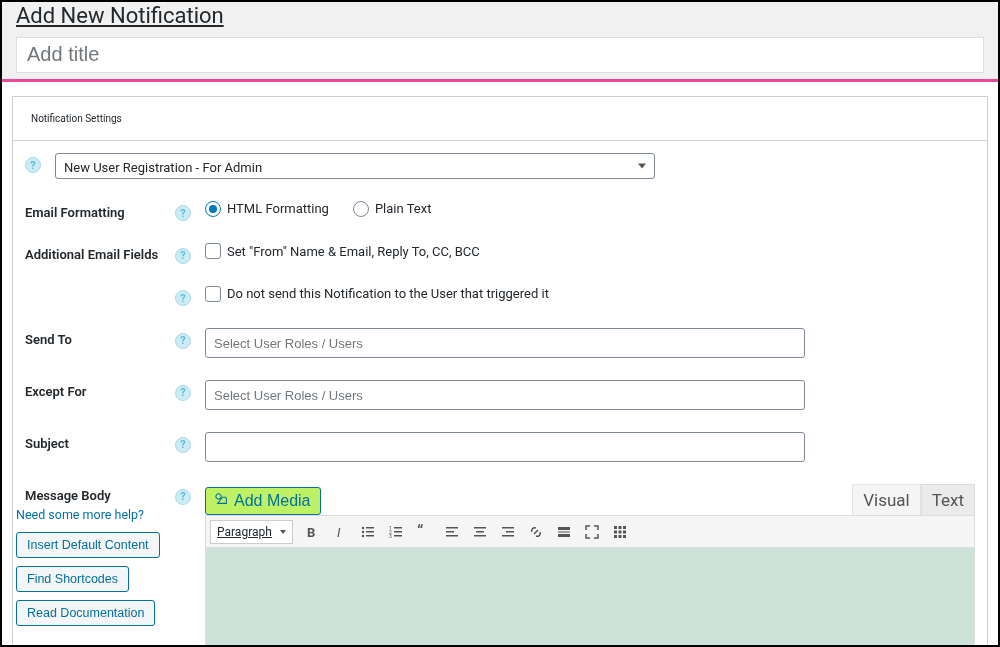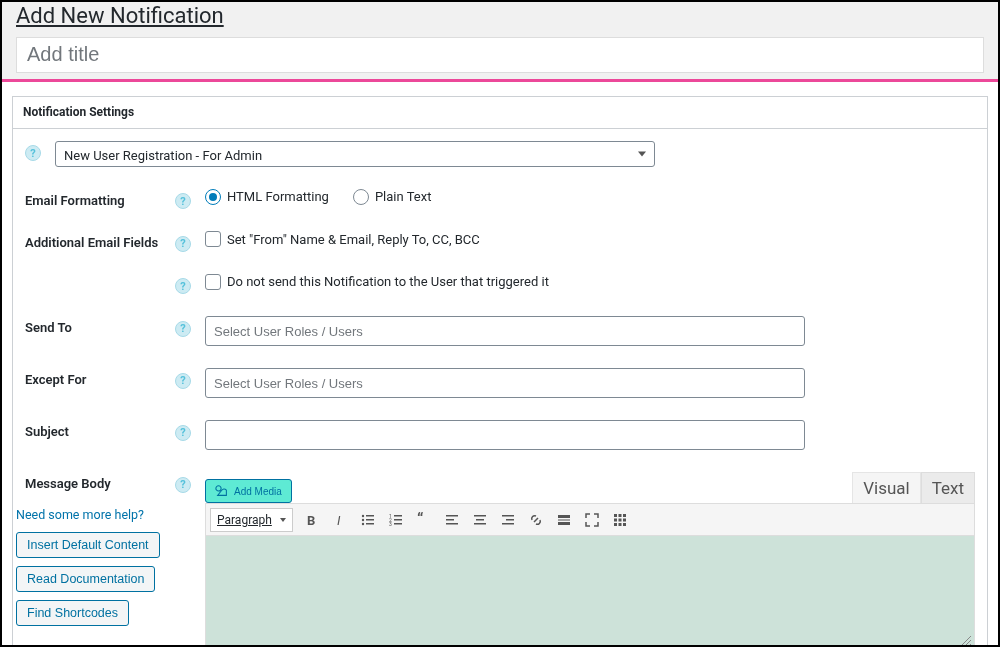--- a/index.html
+++ b/index.html
@@ -47,23 +47,23 @@
     border: 1px solid #ccd0d4;
   }
   .postbox-header {
     display: flex;
     align-items: center;
     justify-content: space-between;
     border-bottom: 1px solid #ccd0d4;
     padding: 8px 10px;
   }
   .postbox-header h2 {
-    font-size: 12px;
-    font-weight: 700;
-    margin: 0;
+    font-size: 10px;
+    font-weight: 400;
+    margin: 8px;
   }
   .postbox-actions {
     display: flex;
     align-items: center;
     gap: 6px;
     color: #555;
   }
   .postbox-actions span { cursor: pointer; }
   .inside {
     padding: 12px 12px 8px 12px;
@@ -137,27 +137,27 @@
   .radio.checked { border-color:#007cba; }
   .radio.checked::after { content:"";width:8px;height:8px;border-radius:50%;background:#007cba; }
   .checkbox {
     width:16px;height:16px;border-radius:3px;border:1px solid #7e8993;background:#fff;display:inline-block;
   }
   .text-input {
     width:600px;max-width:600px;padding:5px 8px;border:1px solid #7e8993;border-radius:3px;font-size:13px;height:30px;
   }
   .text-input::placeholder{color:#72777c;}
   .add-media-btn {
-    display:inline-flex;align-items:center;gap:5px;
+    display:inline-flex;align-items:flex-start;gap:5px;
     border:1px solid #0071a1;
     color:#0071a1;
-    background:#5eead4;
+    background:#bef264;
     border-radius:3px;
     padding:4px 9px;
-    font-size:10px;
+    font-size:16px;
     cursor:pointer;
     width:fit-content;
   }
   .add-media-icon {
     display:inline-block;width:14px;height:14px;position:relative;
   }
   .add-media-icon svg{width:14px;height:14px;}
   .editor-wrap {
     margin-top:0;
   }
@@ -422,17 +422,17 @@
 
         </div>
       </div>
 
     </div>
   </div>
 
   <div class="sidebar-help">
     <a class="help-link">Need some more help?</a>
     <button class="help-btn">Insert Default Content</button>
+    <button class="help-btn">Find Shortcodes</button>
     <button class="help-btn">Read Documentation</button>
-    <button class="help-btn">Find Shortcodes</button>
   </div>
 
 </div>
 
 </body></html>

